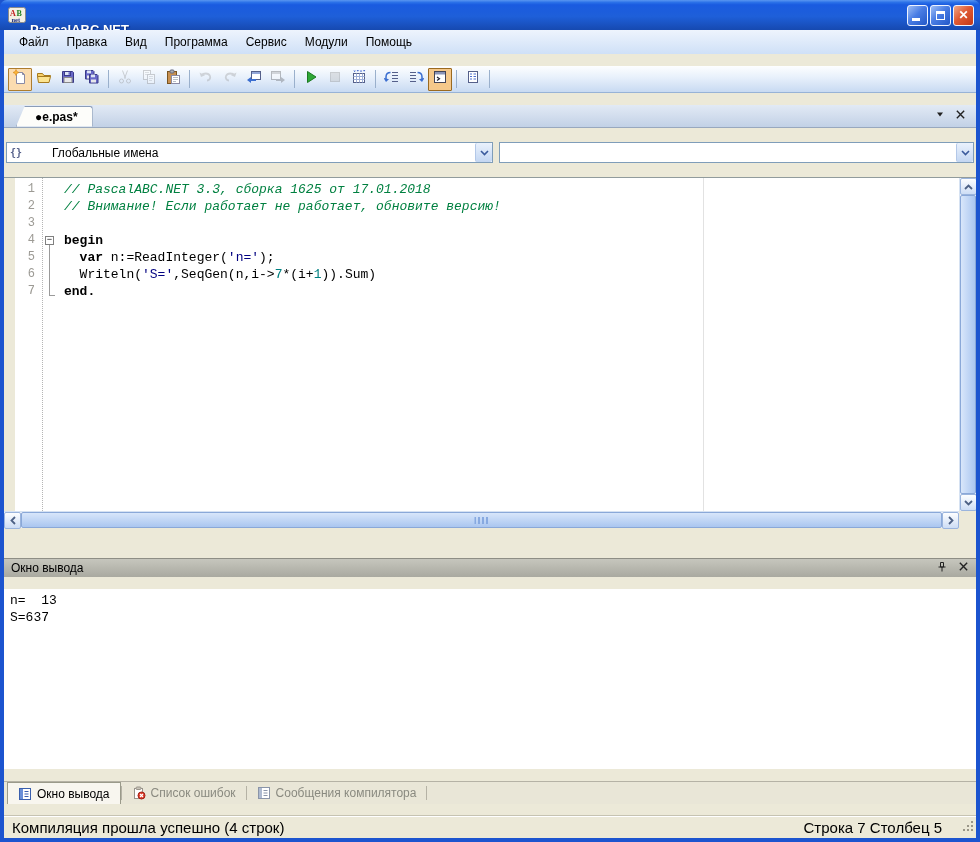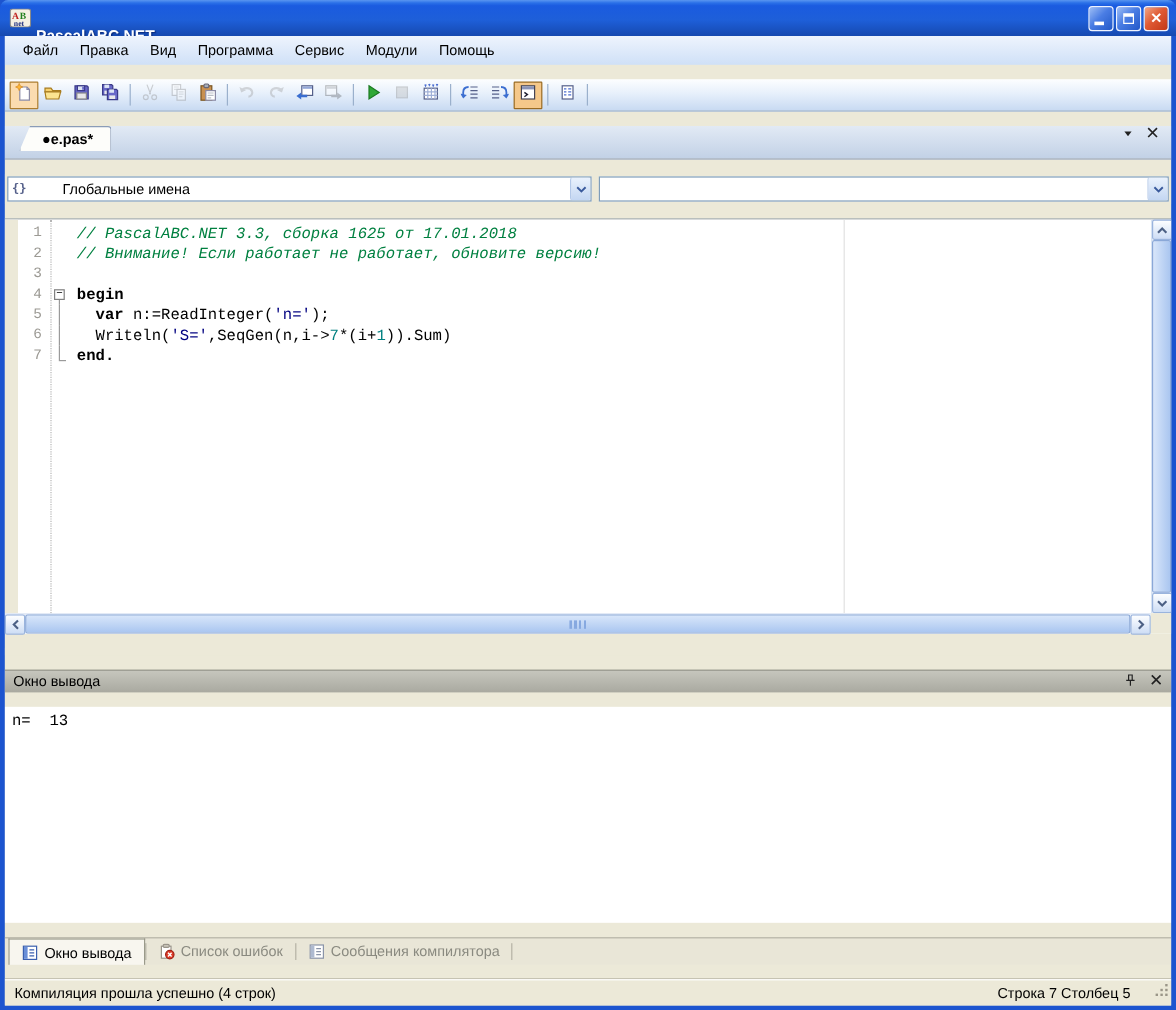--- a/index.html
+++ b/index.html
@@ -37,22 +37,22 @@
   .toolbar { height: 27px; background: linear-gradient(180deg,#fdfeff 0%,#e7f0fb 45%,#c8daf2 100%);
     border-bottom: 1px solid #98b3d6; display: flex; align-items: center; padding-left: 4px; }
   .tb-btn { width: 24px; height: 23px; display: flex; align-items: center; justify-content: center;
     border: 1px solid transparent; border-radius: 1px; margin: 0 0; background: transparent; }
   .tb-btn.st-hover  { background: #fbdcb0; border-color: #ad7d2e; }
   .tb-btn.st-active { background: #f5c械; background: #f5c88a; border-color: #9a6a20; }
   .tb-btn.st-disabled { opacity: .40; filter: grayscale(95%); }
   .tb-sep { width: 1px; height: 18px; background: #9ab0cc; margin: 0 4px; }
 
   
-  .tabstrip { height: 28px; background: linear-gradient(180deg,#e2eaf5,#c2d1e6);
-    border-bottom: 1px solid #98a8be; display: flex; align-items: flex-start; }
+  .tabstrip { height: 23px; background: linear-gradient(180deg,#e2eaf5,#c2d1e6);
+    border-bottom: 1px solid #98a8be; display: flex; align-items: center; }
   .doc-tab { margin-left: 12px; height: 21px; padding: 0 14px 0 18px;
     background: #fdfdfa; border: 1px solid #8a9cb8; border-bottom: none;
     border-radius: 3px 3px 0 0; font-size: 12px; font-weight: bold;
     display: flex; align-items: center;
     clip-path: polygon(9px 0, 100% 0, 100% 100%, 0 100%); }
   .tabstrip-right { margin-left: auto; display: flex; align-items: center; gap: 10px;
     padding: 0 10px 4px 0; }
   .ts-btn { display: flex; align-items: center; }
 
   
@@ -130,21 +130,21 @@
   .bottom-tabs { height: 23px; background: #e9e6d7; border-top: 1px solid #b5b2a5;
     display: flex; align-items: stretch; padding-left: 3px; font-size: 12px; }
   .btab { display: flex; align-items: center; gap: 5px; padding: 0 10px; color: #8a8a80; }
   .btab.active { background: #f8f6ef; border: 1px solid #9a9a8a; border-bottom: none;
     color: #000; }
   .btab-sep { width: 1px; background: #b5b2a5; margin: 4px 0; }
 
   
   .statusbar { height: 22px; background: #ece9d8; border-top: 1px solid #fff;
     box-shadow: 0 -1px 0 #c6c3b2; display: flex; align-items: center;
-    padding: 0 8px; font-size: 12px; }
+    padding: 0 8px; font-size: 15px; }
   .status-pos { margin-left: auto; margin-right: 26px; }
   .grip { position: absolute; right: 6px; bottom: 6px; }
 </style>
 </head>
 <body>
 
 <div class="window">
 
   <div class="titlebar">
     <span class="title-icon">
@@ -446,21 +446,21 @@
               <path d="M4.5 1.5h3v4.5h-3zM2.5 6h7M6 6v4.5"></path>
             </svg>
         </span>
         <span>
           <svg width="11" height="11" viewBox="0 0 12 12">
               <path d="M2 2l8 8M10 2l-8 8" stroke="#222" stroke-width="1.5"></path>
             </svg>
         </span>
       </span>
     </div>
-    <div class="output-body" id="output-body"><div>n=  13</div></div>
+    <div class="output-body" id="output-body"><div>n=  13</div><div>S=637</div></div>
 
     <div class="bottom-tabs" id="bottom-tabs">
         <span class="btab active">
           <span style="display: flex;">
             <svg width="14" height="14" viewBox="0 0 14 14">
               <rect x="1.5" y="1.5" width="11" height="11" fill="#fff" stroke="#3a5fae"></rect>
               <rect x="2" y="2" width="3" height="10" fill="#6a8fd8"></rect>
               <path d="M6.5 4.5h4M6.5 7h4M6.5 9.5h4" stroke="#3a5fae"></path>
             </svg>
           </span>

